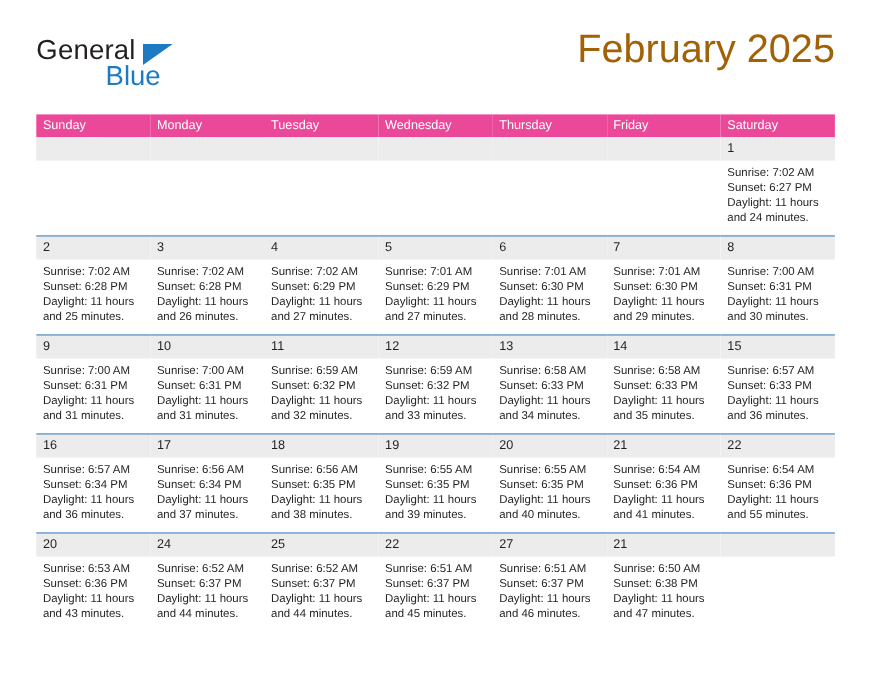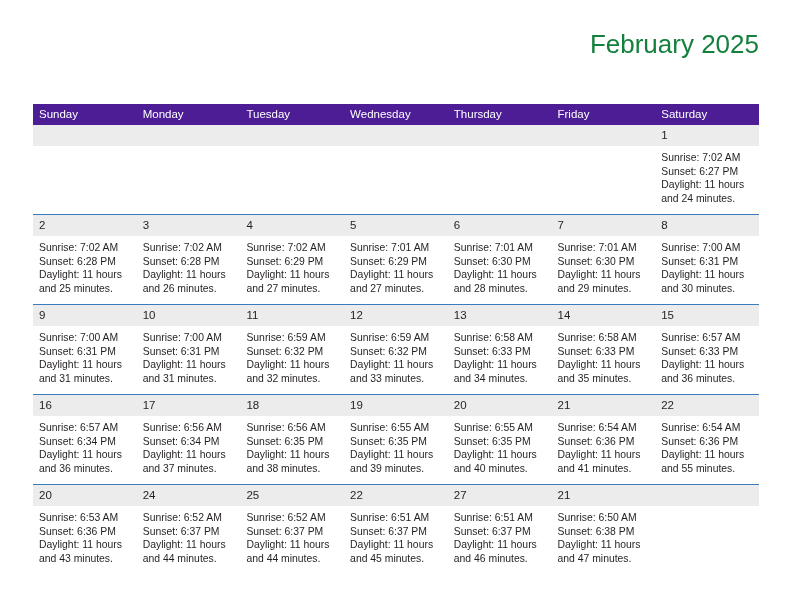--- a/index.html
+++ b/index.html
@@ -65,22 +65,22 @@
     line-height: 28px;
   }
 
   .title-block {
     position: absolute;
     right: 0;
     top: 0;
     text-align: right;
   }
   .cal-title {
-    font-size: 26px;
-    color: #15803d;
+    font-size: 36px;
+    color: #a16207;
     line-height: 32px;
     white-space: nowrap;
   }
   .cal-subtitle {
     font-size: 14.5px;
     color: #231f20;
     line-height: 20px;
     margin-top: 5px;
     white-space: nowrap;
   }
@@ -91,21 +91,21 @@
     left: 33px;
     top: 104px;
     width: 726px;
   }
   .cal-table {
     width: 726px;
     border-collapse: collapse;
     table-layout: fixed;
   }
   .cal-table th {
-    background: #4c1d95;
+    background: #ec4899;
     color: #ffffff;
     font-size: 11.5px;
     font-weight: normal;
     text-align: left;
     padding: 4px 0 5px 6px;
     height: 12px;
     border: none;
   }
   .cal-table td {
     vertical-align: top;
@@ -137,20 +137,25 @@
   }
   .dayinfo div { white-space: nowrap; }
 </style>
 </head>
 <body>
 
 <div class="page">
 
   <div class="header">
 
+    <div class="brand">
+      <span class="brand-general">General</span>
+      <span class="brand-tri"></span>
+      <span class="brand-blue">Blue</span>
+    </div>
 
     <div class="title-block">
       <div class="cal-title">February 2025</div>
     </div>
 
   </div>
 
   <div class="calendar">
     <table class="cal-table">
       <thead>

